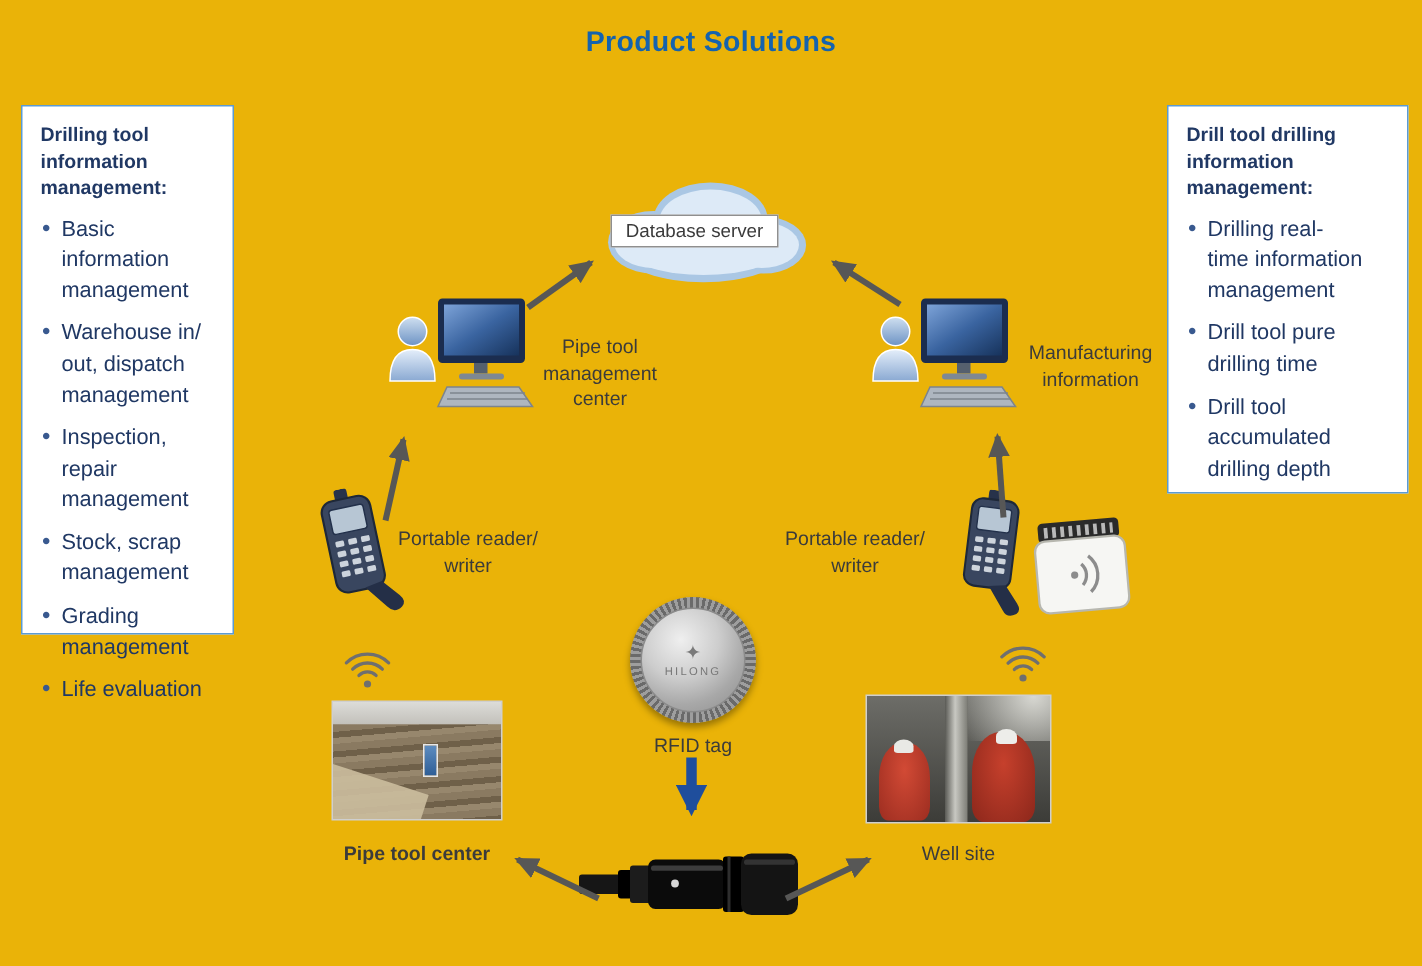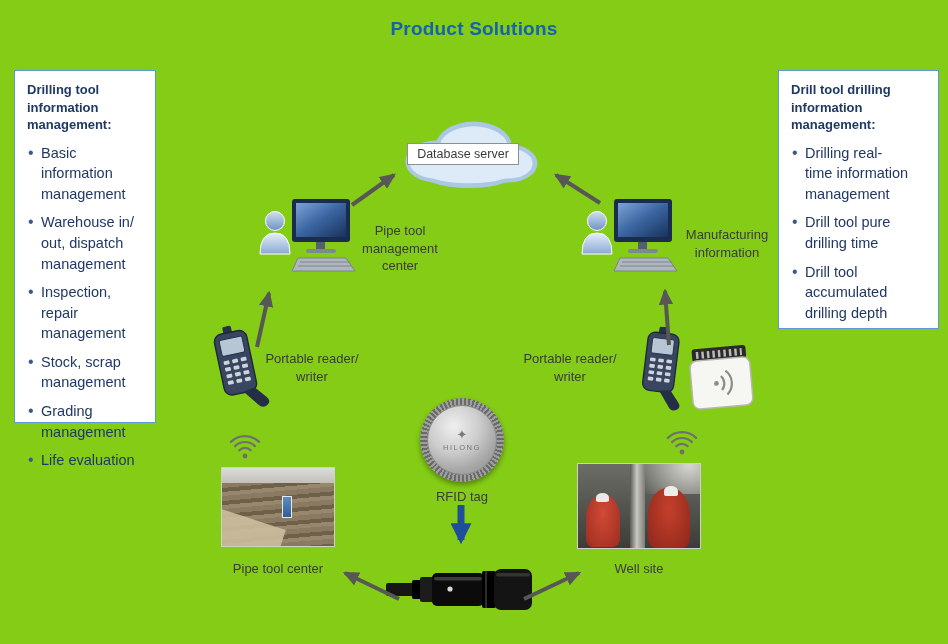--- a/index.html
+++ b/index.html
@@ -1,17 +1,17 @@
 <!DOCTYPE html>
 <html><head>
 <meta charset="utf-8">
 <style>
   html,body { margin:0; padding:0; background:#fff; }
   .canvas {
-    position:relative; width:948px; height:644px; background:#84cc16; overflow:hidden;
+    position:relative; width:948px; height:644px; background:#eab308; overflow:hidden;
     font-family:"Liberation Sans", sans-serif;
   }
   .title {
     position:absolute; top:18px; left:0; right:0; text-align:center;
     color:#1563ae; font-size:19px; font-weight:bold; letter-spacing:.2px;
   }
   
   .panel { position:absolute; border:1px solid #5b9bd5; background:#fff; color:#203864; box-sizing:border-box; }
   .panel-left  { left:14px;  top:70px; width:142px; height:353px; padding:10px 17px 8px 12px; }
   .panel-right { left:778px; top:70px; width:161px; height:259px; padding:10px 6px 8px 12px; }
@@ -75,21 +75,21 @@
   .photo-right { left:578px; top:464px; width:122px; height:84px; background:linear-gradient(#6d6d68,#3c3c38); }
   .pr-glow  { position:absolute; right:0; top:0; width:55px; height:30px; background:radial-gradient(circle at 80% 0,#d8d8d2,rgba(216,216,210,0)); }
   .pr-pipe  { position:absolute; left:52px; top:0; width:15px; height:100%;
               background:linear-gradient(90deg,#5a5a55,#c8c8c2 45%,#7d7d76); }
   .pr-worker1 { position:absolute; left:8px; bottom:1px; width:34px; height:52px;
               background:radial-gradient(ellipse at 50% 35%,#d24a35,#9c2d20); border-radius:45% 45% 18% 18%; }
   .pr-worker2 { position:absolute; right:10px; bottom:0; width:42px; height:60px;
               background:radial-gradient(ellipse at 50% 35%,#c6402c,#8c271b); border-radius:45% 45% 18% 18%; }
   .pr-h1 { position:absolute; left:18px; bottom:46px; width:13px; height:9px; border-radius:50% 50% 20% 20%; background:#e9e9e5; }
   .pr-h2 { position:absolute; right:22px; bottom:52px; width:14px; height:10px; border-radius:50% 50% 20% 20%; background:#ededea; }
-  .lbl-ptc { left:225px; top:560px; width:106px; }
+  .lbl-ptc { left:225px; top:560px; width:106px;font-weight:bold; }
   .lbl-ws  { left:596px; top:560px; width:86px; }
   
   .pipe { position:absolute; left:386px; top:556px; width:150px; height:66px; }
   
   .overlay { position:absolute; left:0; top:0; width:948px; height:644px; pointer-events:none; z-index:5; }
   .defs-holder { position:absolute; width:0; height:0; overflow:hidden; }
 </style>
 </head>
 <body>
 

